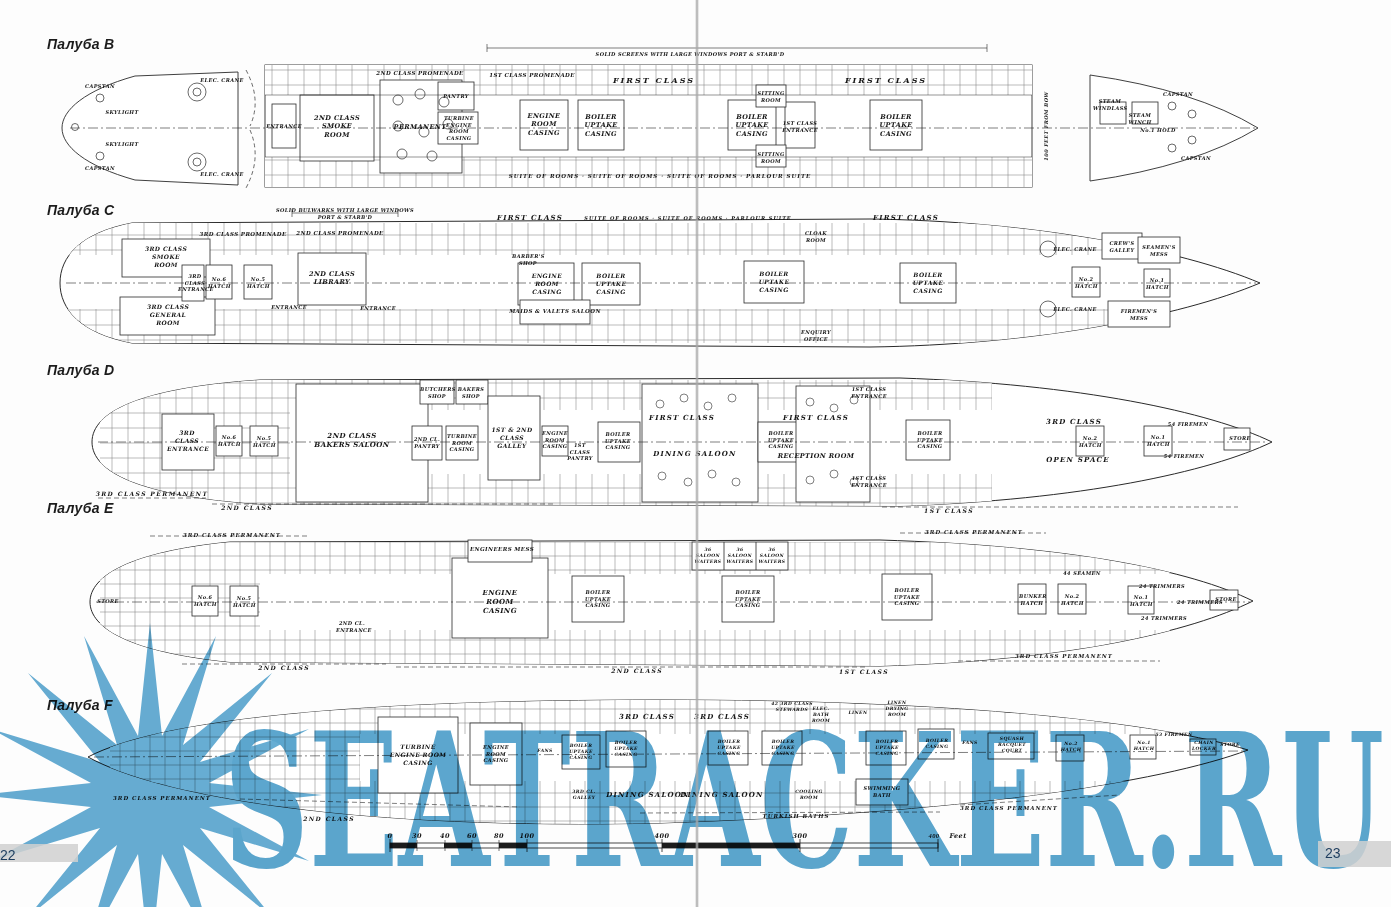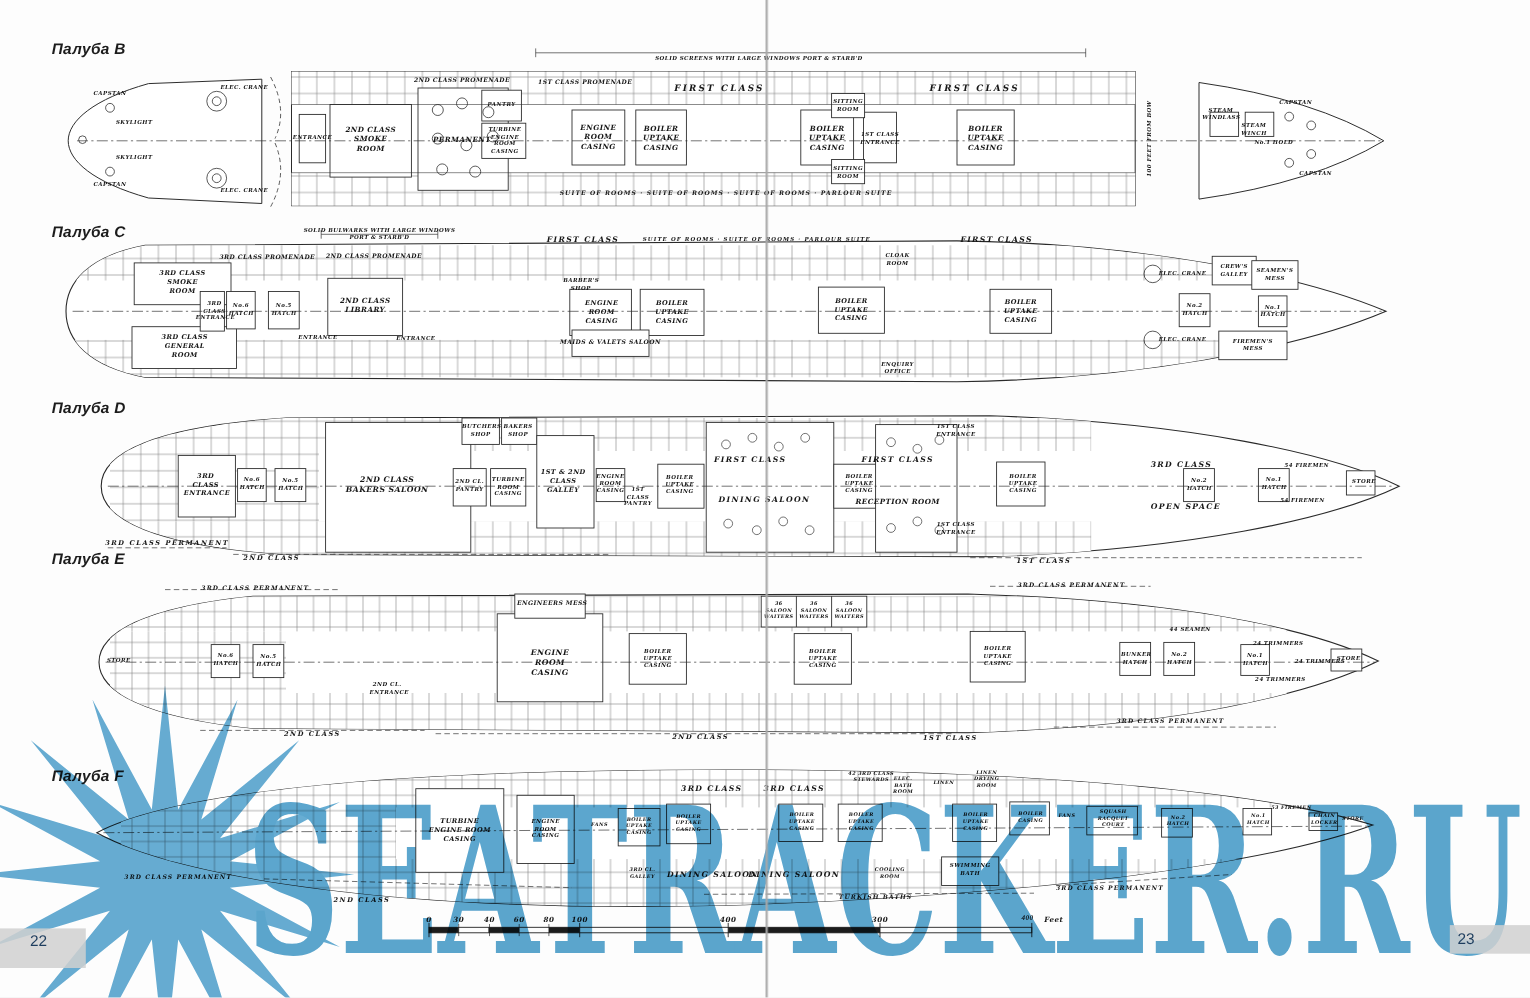--- a/index.html
+++ b/index.html
@@ -14,21 +14,21 @@
        font:italic 700 6.5px "DejaVu Serif",serif;color:#161616;letter-spacing:.4px;
        text-align:center;line-height:1.3;white-space:nowrap;}
   .w{white-space:normal;}
   .t5{font-size:5px;}  .t45{font-size:4.5px;} .t55{font-size:5.5px;}
   .t7{font-size:7px;letter-spacing:1.2px;} .t8{font-size:8px;letter-spacing:2px;}
   .dim{font-size:6px;letter-spacing:1.4px;}
   .vert{transform:translate(-50%,-50%) rotate(-90deg);}
   .wm{position:absolute;left:0;top:0;z-index:5;mix-blend-mode:multiply;opacity:.93;pointer-events:none;}
   .corner{position:absolute;z-index:8;background:rgba(208,208,208,.85);}
   .corner span{font:400 14px "Liberation Sans",sans-serif;color:#1d3d5e;}
-  .corner.l{left:0;top:844px;width:78px;height:36px;text-align:center;}
+  .corner.l{left:0;top:844px;width:78px;height:18px;text-align:left;}
   .corner.l span{margin-right:8px;line-height:22px;display:inline-block;}
   .corner.r{left:1318px;top:841px;width:73px;height:26px;text-align:left;}
   .corner.r span{margin-left:7px;line-height:24px;display:inline-block;}
   svg text{font:italic 7px "DejaVu Serif",serif;fill:#222;}
 </style>
 </head>
 <body>
 
 <div class="page">
 

